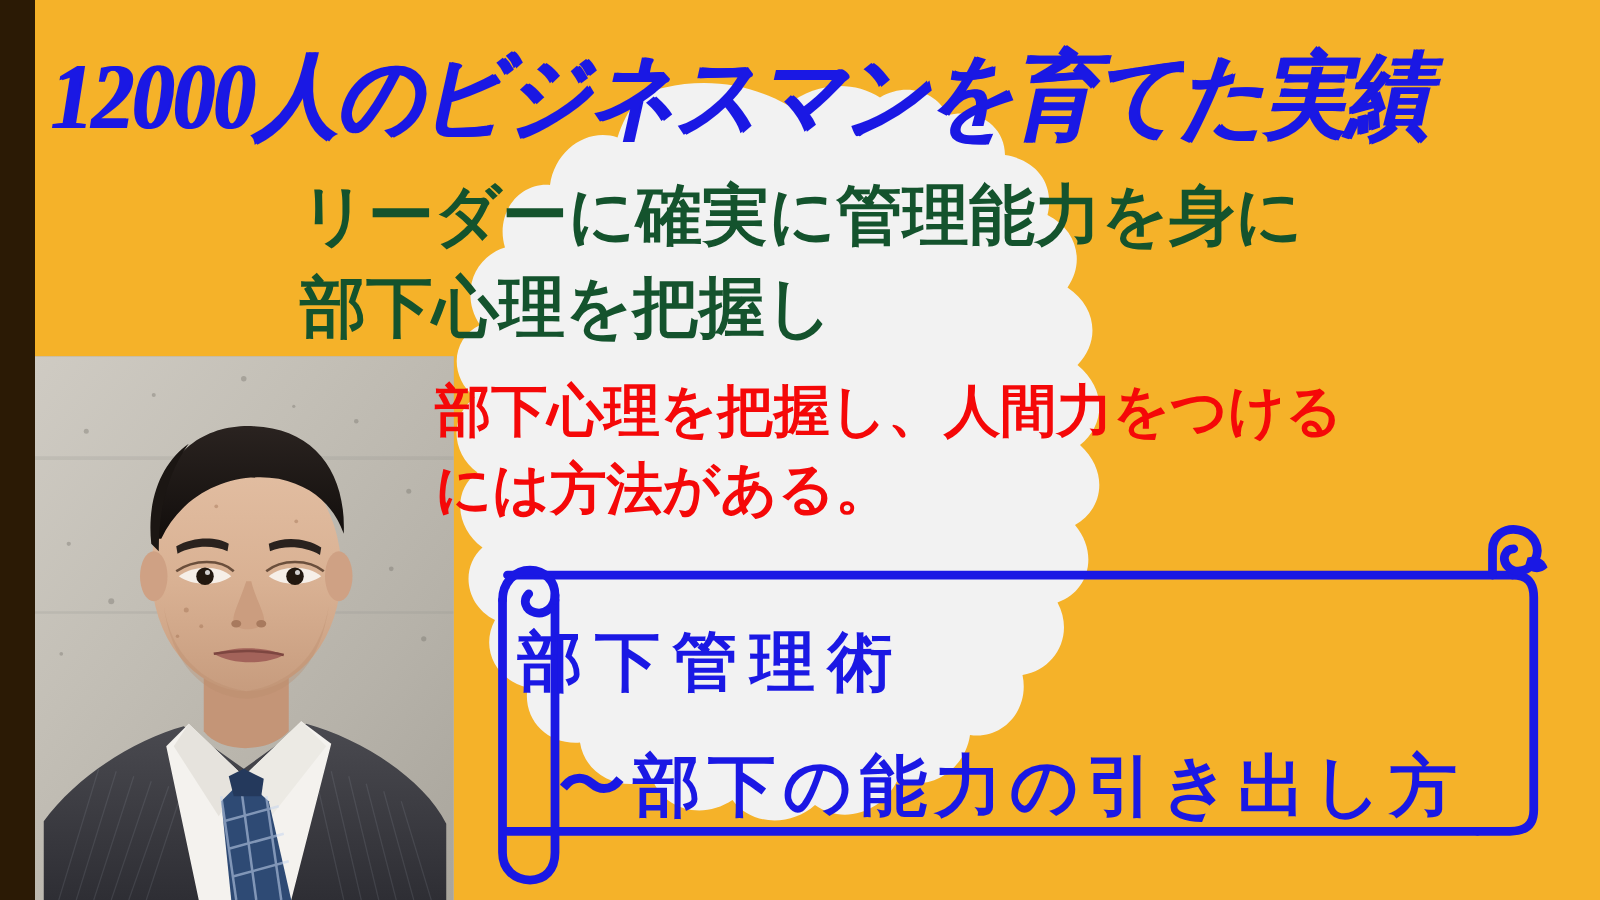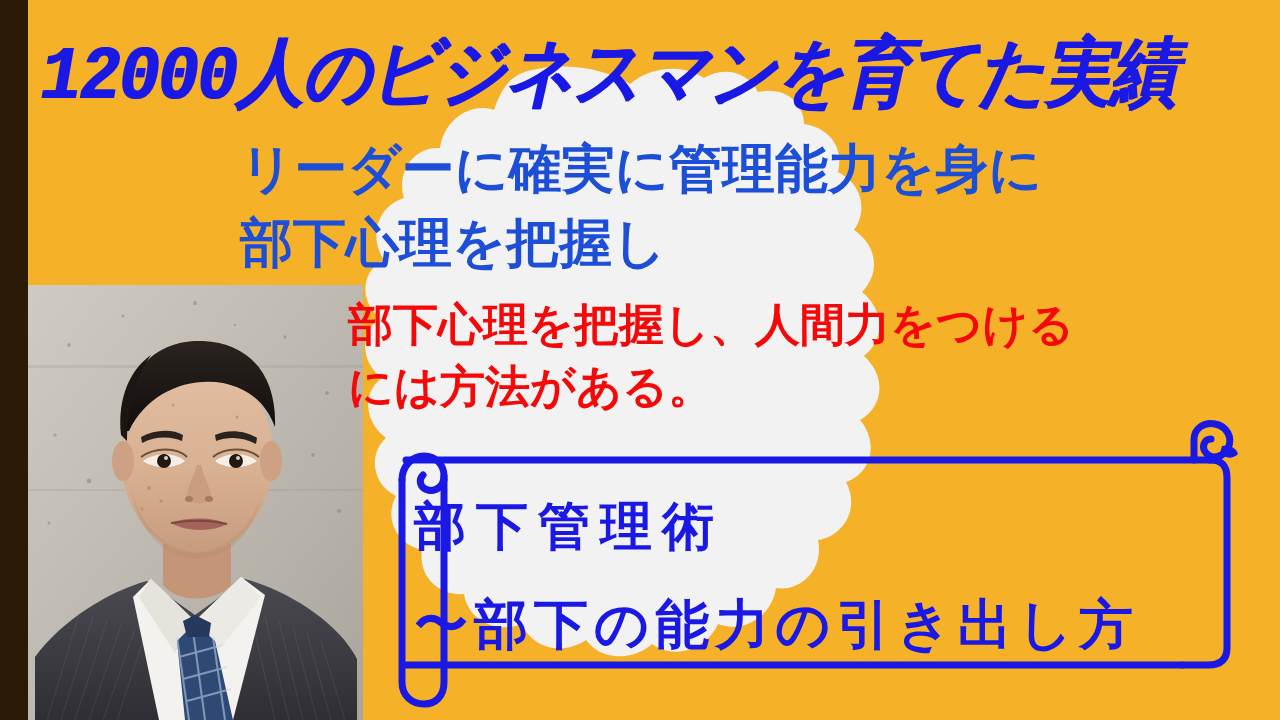--- a/index.html
+++ b/index.html
@@ -6,21 +6,21 @@
     margin: 0;
     padding: 0;
     background: #ffffff;
   }
   #slide {
     position: relative;
     width: 1280px;
     height: 720px;
     overflow: hidden;
     background: #F5B229;
-    font-family: Liberation Mono, monospace;
+    font-family: Liberation Serif, serif;
   }
 
   
   .left-spine {
     position: absolute;
     left: 0; top: 0;
     width: 28px; height: 720px;
     background: #2B1A05;
     z-index: 6;
   }
@@ -55,21 +55,21 @@
     text-shadow: 2px 0 0 #1A18E4;
   }
 
   
   .subtitle {
     position: absolute;
     left: 240px;
     top: 136px;
     width: 990px;
     z-index: 5;
-    color: #1d4ed8;
+    color: #14532d;
     font-size: 53px;
     line-height: 74px;
     font-weight: bold;
     letter-spacing: 0px;
   }
 
   
   .lead {
     position: absolute;
     left: 348px;
@@ -112,21 +112,21 @@
     left: 414px;
     top: 482px;
     width: 790px;
     z-index: 8;
     color: #1A18E4;
     font-weight: bold;
     font-size: 52px;
     line-height: 98px;
     letter-spacing: 10px;
   }
-  .scroll-text .line2 { font-size: 54px; letter-spacing: 6px; }
+  .scroll-text .line2 { font-size: 54px; letter-spacing: 6px; text-align: center; }
 </style>
 </head>
 <body>
 
 <div id="slide">
 
   <div class="blob">
     <svg viewBox="0 0 575 600" preserveAspectRatio="none" aria-hidden="true">
       <path d="M 180 8
                C 215 0, 250 6, 278 22

